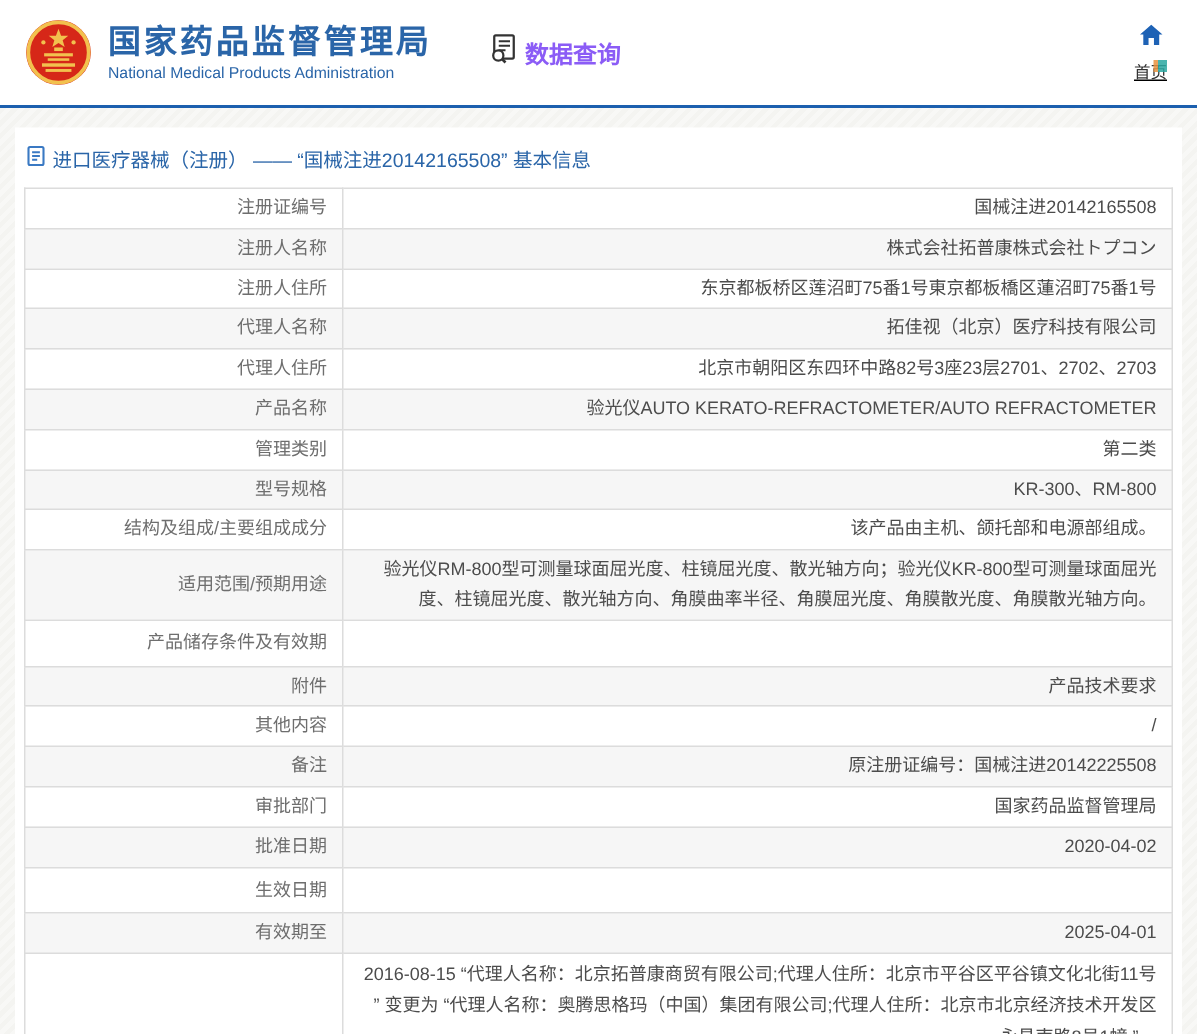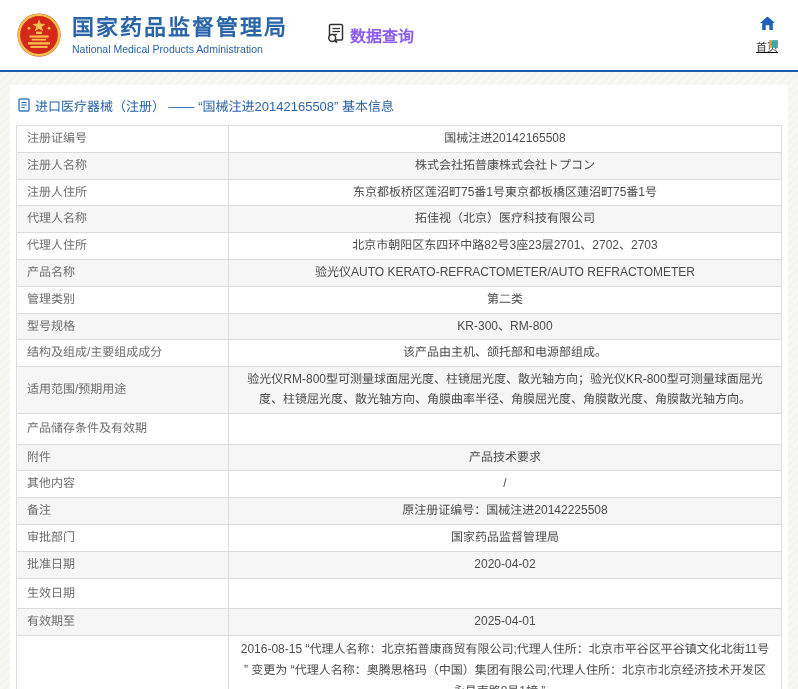--- a/index.html
+++ b/index.html
@@ -68,21 +68,21 @@
   }
   .card {
     background: #ffffff;
     padding: 9px 6px 6px 6px;
     min-height: 600px;
   }
 
   
   .breadcrumb {
     display: flex;
-    align-items: flex-end;
+    align-items: center;
     gap: 5px;
     color: #2a65a8;
     font-size: 13px;
     padding: 2px 2px 10px 2px;
   }
 
   
   table.info {
     width: 100%;
     border-collapse: collapse;
@@ -91,25 +91,25 @@
   }
   table.info td {
     border: 1px solid #dcdcdc;
     padding: 3px 10px;
     line-height: 1.65;
     vertical-align: middle;
   }
   table.info tr:nth-child(even) { background: #f6f6f6; }
   td.label-cell {
     width: 212px;
-    text-align: left;
+    text-align: right;
     color: #6e6e6e;
     white-space: nowrap;
   }
-  td.value-cell { text-align: center; min-width: 0; }
+  td.value-cell { text-align: right; min-width: 0; }
   .change-line { line-height: 1.75; }
   .empty-pad { display: inline-block; min-height: 17px; }
 
   
   .widget-frag {
     position: absolute;
     top: 40px;
     left: 769px;
     width: 9px;
     height: 8px;

